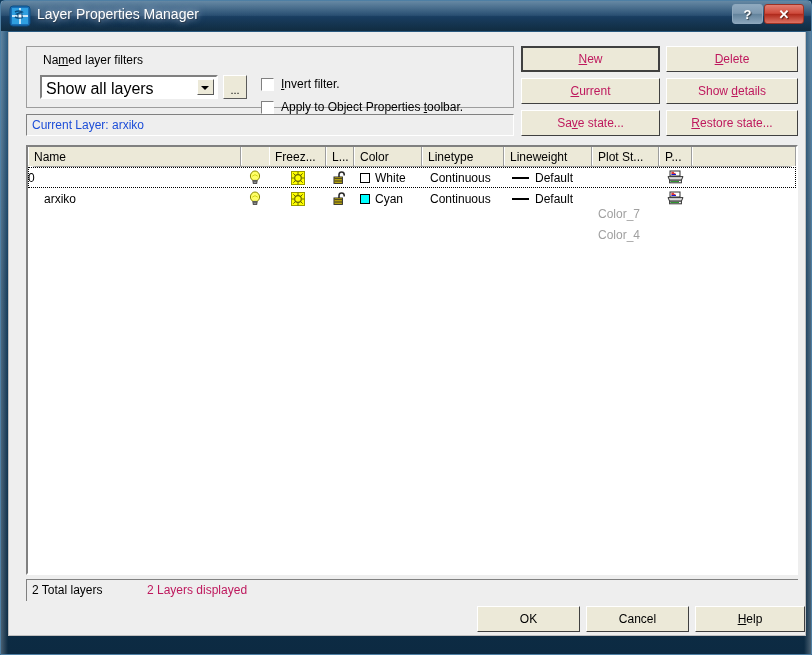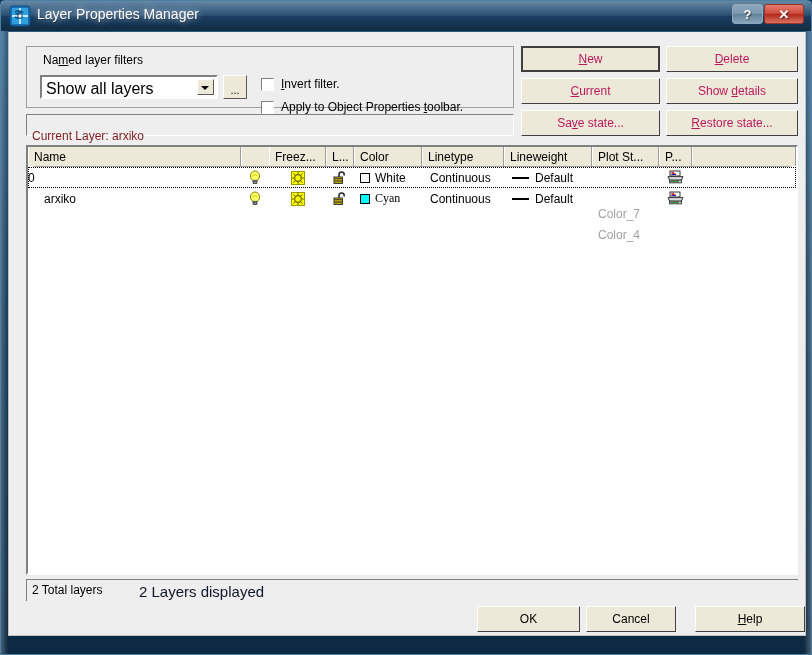--- a/index.html
+++ b/index.html
@@ -177,22 +177,22 @@
     left: 17px; top: 82px;
     width: 488px; height: 22px;
     background: #eeeeee;
     box-sizing: border-box;
     border-left: 1px solid #808080;
     border-top: 1px solid #808080;
     border-right: 1px solid #ffffff;
     border-bottom: 1px solid #ffffff;
   }
   #current-layer-text {
-    position: absolute; left: 5px; top: 14px;
-    font-size: 12px; color: #7f1d1d;
+    position: absolute; left: 5px; top: 3px;
+    font-size: 12px; color: #1d4ed8;
     white-space: nowrap;
   }
 
   
   .sidebtn {
     position: absolute;
     height: 26px;
     background: #ece9d8;
     border: 1px solid;
     border-color: #ffffff #404040 #404040 #ffffff;
@@ -294,39 +294,39 @@
     background: #eeeeee;
     box-sizing: border-box;
     border-left: 1px solid #808080;
     border-top: 1px solid #808080;
   }
   #status-total {
     position: absolute; left: 5px; top: 3px;
     font-size: 12px; color: #000; white-space: nowrap;
   }
   #status-displayed {
-    position: absolute; left: 112px; top: 3px;
-    font-size: 15px; color: #0f172a; white-space: nowrap;
+    position: absolute; left: 120px; top: 3px;
+    font-size: 12px; color: #be185d; white-space: nowrap;
   }
 
   
   .botbtn {
     position: absolute;
     top: 574px;
     height: 26px;
     background: #ece9d8;
     border: 1px solid;
     border-color: #ffffff #404040 #404040 #ffffff;
     box-sizing: border-box;
     font-size: 12px; color: #000;
     display: flex; align-items: center; justify-content: center;
     cursor: pointer;
   }
   #btn-ok     { left: 468px; width: 103px; }
-  #btn-cancel { left: 577px; width: 90px; }
+  #btn-cancel { left: 577px; width: 103px; }
   #btn-help-b { left: 686px; width: 110px; }
 </style>
 </head>
 <body>
 
 <div id="window">
   <div id="glass-left"></div>
   <div id="glass-right"></div>
 
   <div id="titlebar">
@@ -498,21 +498,21 @@
                 <path d="M7 0.6 V3 M7 11 V13.4 M0.6 7 H3 M11 7 H13.4 M2.3 2.3 L4 4 M10 10 L11.7 11.7 M11.7 2.3 L10 4 M4 10 L2.3 11.7" stroke="#6a6a00" stroke-width="1"></path>
               </svg>
             </div>
             <div class="cell center" style="left: 298px; width: 28px;">
               <svg width="15" height="15" viewBox="0 0 15 15">
                 <path d="M6 7 V4.6 A2.6 2.6 0 0 1 11.2 4.6 V5.6" fill="none" stroke="#2a2a2a" stroke-width="1.6"></path>
                 <rect x="1" y="7" width="8.4" height="6.4" fill="#ffe000" stroke="#2a2a2a" stroke-width="1"></rect>
                 <path d="M1.4 8.6 H9 M1.4 10.2 H9 M1.4 11.8 H9" stroke="#2a2a2a" stroke-width="0.9"></path>
               </svg>
             </div>
-            <div class="cell" style="left: 326px; width: 68px; padding-left: 6px; font-family: Liberation Serif, serif;">
+            <div class="cell" style="left: 326px; width: 68px; padding-left: 6px;">
               <span class="swatch" style="background: rgb(0, 255, 255);"></span>
               <span>Cyan</span>
             </div>
             <div class="cell" style="left: 394px; width: 82px; padding-left: 8px;">
               <span>Continuous</span>
             </div>
             <div class="cell" style="left: 476px; width: 88px; padding-left: 8px;">
               <span class="lw-dash"></span>
               <span>Default</span>
             </div>

